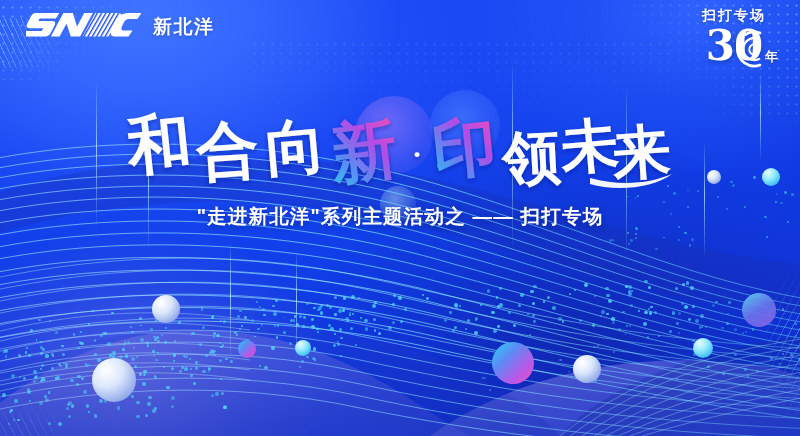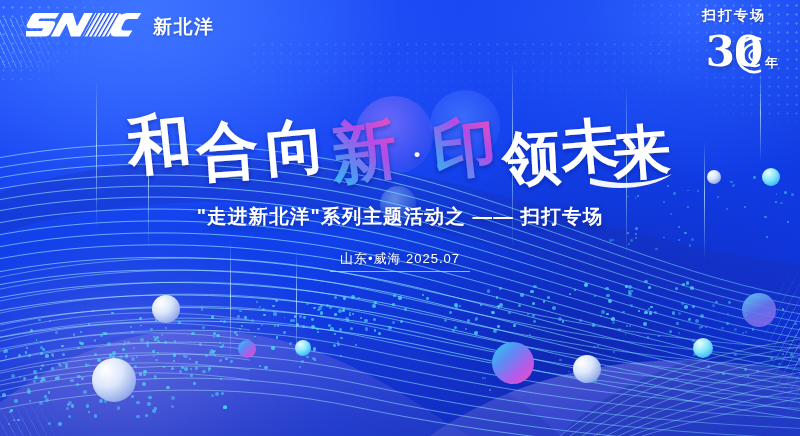--- a/index.html
+++ b/index.html
@@ -107,21 +107,21 @@
     text-shadow:0 1px 3px rgba(0,0,0,.25);white-space:nowrap;
   }
 
   .logo-right{
     position:absolute;right:14px;top:8px;width:104px;text-align:center;color:#fff;
   }
   .lr-top{
     font-size:14px;font-weight:bold;letter-spacing:2px;line-height:1;
     text-shadow:0 1px 3px rgba(0,0,0,.3);
   }
-  .lr-num{position:relative;height:46px;margin-top:8px;}
+  .lr-num{position:relative;height:46px;margin-top:2px;}
   .lr-30{
     font-size:42px;font-weight:bold;line-height:44px;letter-spacing:-1px;
     font-family:"DejaVu Serif",serif;
     text-shadow:0 2px 5px rgba(0,0,0,.28);
   }
   .lr-year{
     position:absolute;right:8px;bottom:4px;font-size:13px;font-weight:bold;
     text-shadow:0 1px 2px rgba(0,0,0,.3);
   }
   .lr-arcs{position:absolute;right:14px;top:4px;}
@@ -849,17 +849,14 @@
           <text x="470" y="74" font-size="58" transform="rotate(-5 470 60)" fill="#ffffff">未</text>
           <text x="522" y="80" font-size="58" transform="rotate(-4 522 66)" fill="#ffffff">来</text>
         </g>
 
       <path d="M470 86 C 500 94, 528 92, 552 82 C 534 96, 496 100, 470 92 Z" fill="#ffffff" opacity="0.95"></path>
     </svg>
   </div>
 
   <div class="subtitle">"走进新北洋"系列主题活动之 —— 扫打专场</div>
 
-  <div class="dateline">
-    <span class="dateline-inner">山东•威海  2025.07</span>
-  </div>
 
 </div>
 
 </body></html>

